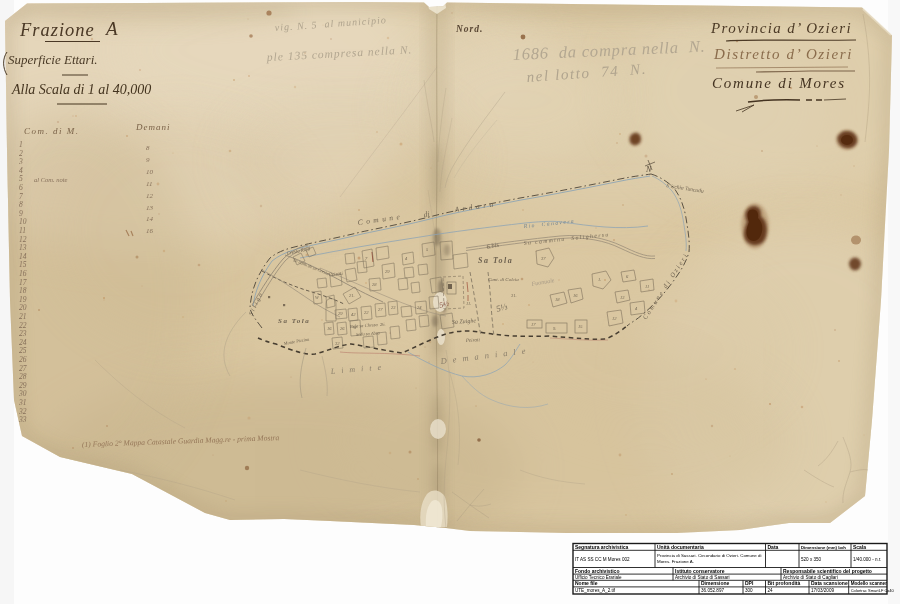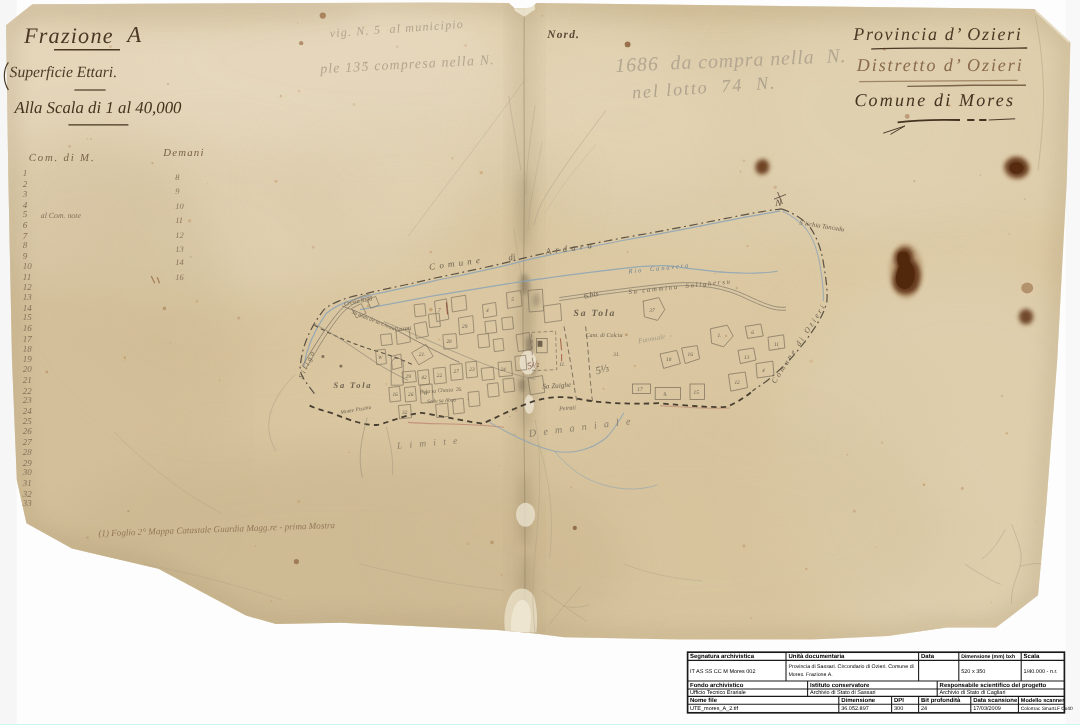--- a/index.html
+++ b/index.html
@@ -1,18 +1,18 @@
 <!DOCTYPE html>
 <html><head>
 <meta charset="utf-8">
 <style>
   html,body{margin:0;padding:0;}
   body{width:900px;height:604px;background:#ffffff;overflow:hidden;
        font-family:"Liberation Serif",serif;}
-  #scan{position:relative;width:900px;height:604px;background:#5eead4;}
+  #scan{position:relative;width:900px;height:604px;background:#f0abfc;}
   svg text{white-space:pre;}
 </style>
 </head>
 <body>
 <div id="scan">
 <svg width="900" height="604" viewBox="0 0 900 604">
 <defs>
   <filter id="b25" x="-40%" y="-40%" width="180%" height="180%">
           <feGaussianBlur stdDeviation="22"></feGaussianBlur>
         </filter>

